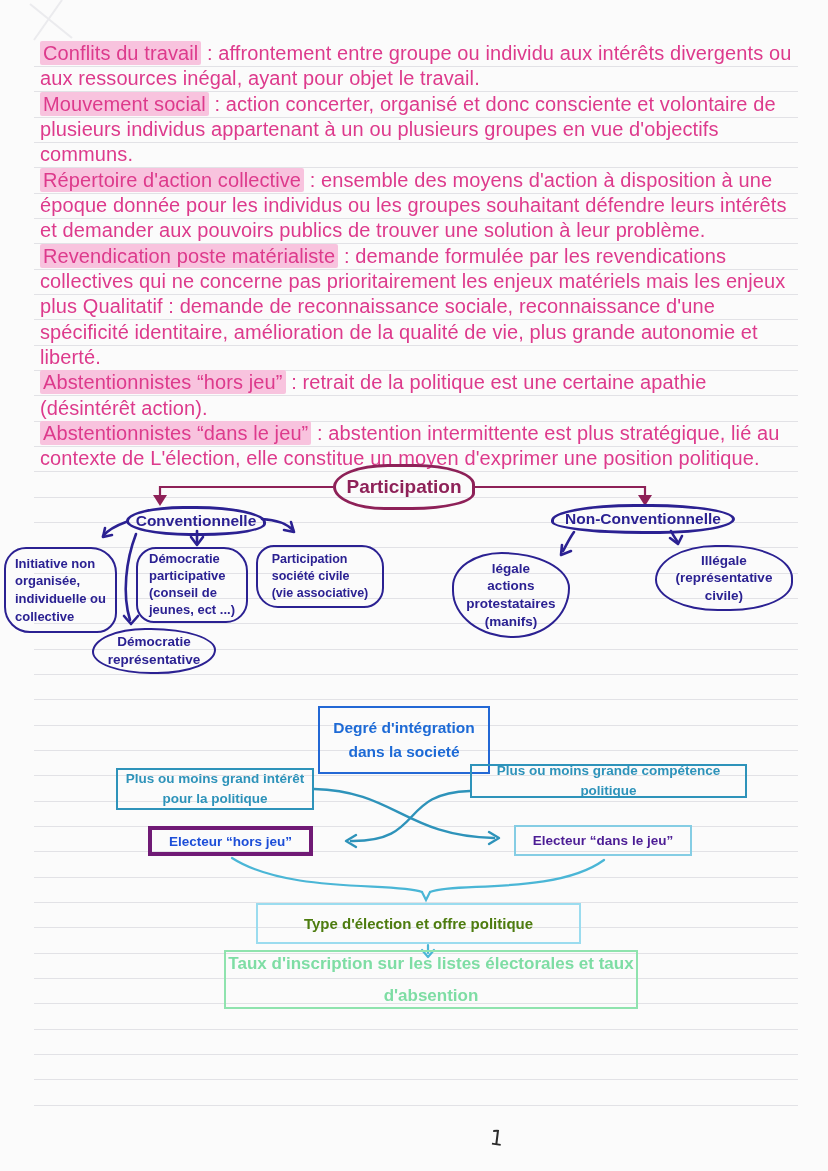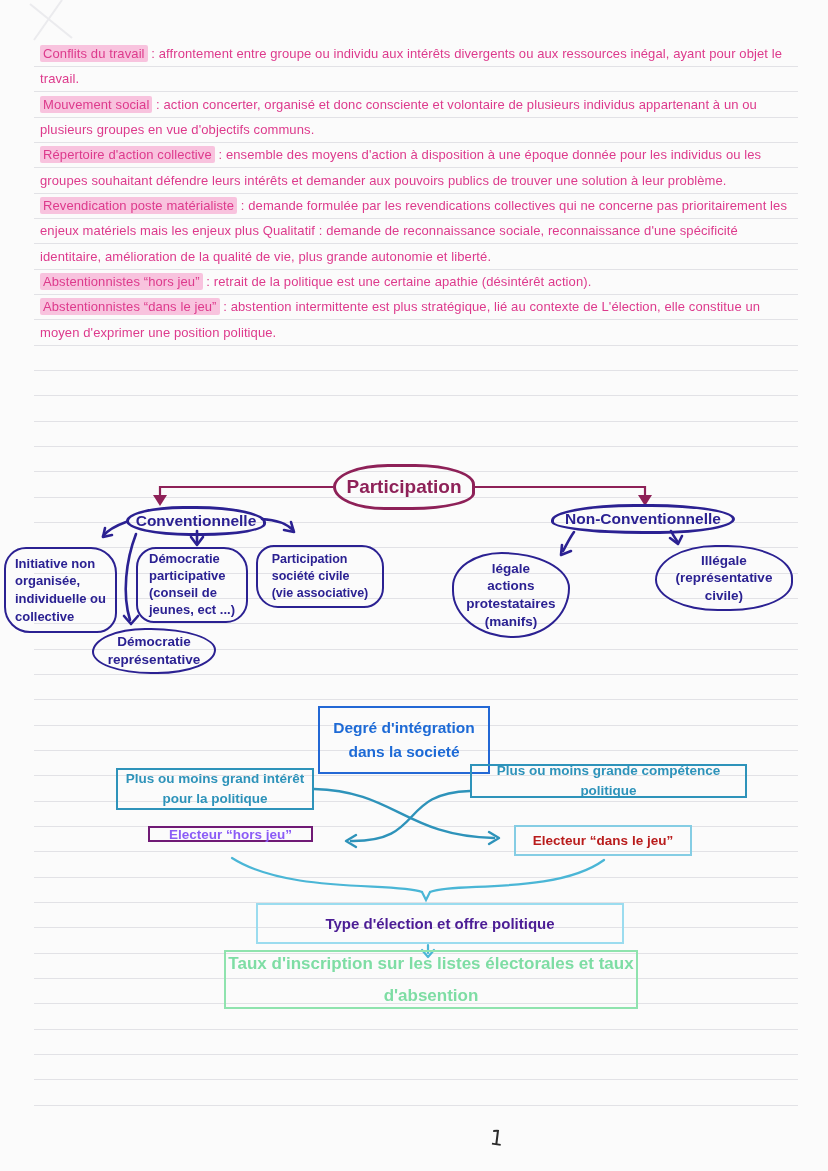--- a/index.html
+++ b/index.html
@@ -3,21 +3,21 @@
 <meta charset="utf-8">
 <style>
   html,body{margin:0;padding:0;background:#ffffff;}
   .page{position:relative;width:828px;height:1171px;background:#fbfbfb;overflow:hidden;
         font-family:"Liberation Sans", sans-serif;}
   
   .rules{position:absolute;left:34px;right:30px;top:66px;height:1050px;
          background:repeating-linear-gradient(to bottom,#e2e2e6 0 1px,transparent 1px 25.33px);}
   
   .defs{position:absolute;left:40px;top:41px;width:757px;
-        font-size:13px;line-height:25.33px;color:#dd3a8c;letter-spacing:.1px;}
+        font-size:20px;line-height:25.33px;color:#dd3a8c;letter-spacing:.1px;}
   .defs p{margin:0;}
   .hl{background:#f8c3de;padding:1px 3px;border-radius:2px;}
   
   .connectors{position:absolute;left:0;top:0;pointer-events:none;}
   
   .bubble{position:absolute;border:2.6px solid #2b2192;color:#2b2192;background:transparent;
           display:flex;align-items:center;justify-content:center;text-align:center;
           white-space:pre-line;font-weight:bold;box-sizing:border-box;}
   #n-participation{left:333px;top:464px;width:142px;height:46px;border:3px solid #8e2158;
           color:#8e2158;font-size:19px;border-radius:48% 52% 55% 45% / 62% 55% 45% 62%;}
@@ -39,26 +39,26 @@
           border-radius:48% 52% 50% 50% / 58% 55% 48% 52%;}
   
   .box{position:absolute;background:transparent;display:flex;align-items:center;justify-content:center;
        text-align:center;white-space:pre-line;font-weight:bold;box-sizing:border-box;}
   #b-degre{left:318px;top:706px;width:172px;height:68px;border:2.4px solid #2368d5;
        color:#1d6ad6;font-size:15.5px;line-height:1.55;}
   #b-interet{left:116px;top:768px;width:198px;height:42px;border:2.2px solid #2e93ba;
        color:#2e93ba;font-size:13.5px;line-height:1.5;}
   #b-competence{left:470px;top:764px;width:277px;height:34px;border:2.2px solid #2e93ba;
        color:#2e93ba;font-size:13.5px;line-height:1.5;}
-  #b-horsjeu{left:148px;top:826px;width:165px;height:16px;border:2px solid #701a75;
-       color:#8b5cf6;font-size:13.5px;}
+  #b-horsjeu{left:148px;top:826px;width:165px;height:30px;border:4px solid #701a75;
+       color:#1d4ed8;font-size:13.5px;}
   #b-dansjeu{left:514px;top:825px;width:178px;height:31px;border:2px solid #85cde4;
-       color:#b91c1c;font-size:13.5px;}
-  #b-type{left:256px;top:903px;width:368px;height:41px;border:2px solid #9bdcef;
-       color:#4c1d95;font-size:15px;}
+       color:#4c1d95;font-size:13.5px;}
+  #b-type{left:256px;top:903px;width:325px;height:41px;border:2px solid #9bdcef;
+       color:#4d7c0f;font-size:15px;}
   #b-taux{left:224px;top:950px;width:414px;height:59px;border:2px solid #8fe3ae;
        color:#7edda4;font-size:17px;line-height:1.85;}
   .pagenum{position:absolute;left:490px;top:1126px;color:#2b2b2b;font-size:21px;
        transform:rotate(7deg);font-family:"DejaVu Sans", sans-serif;}
 </style>
 </head>
 <body>
 
 <div class="page">
 

